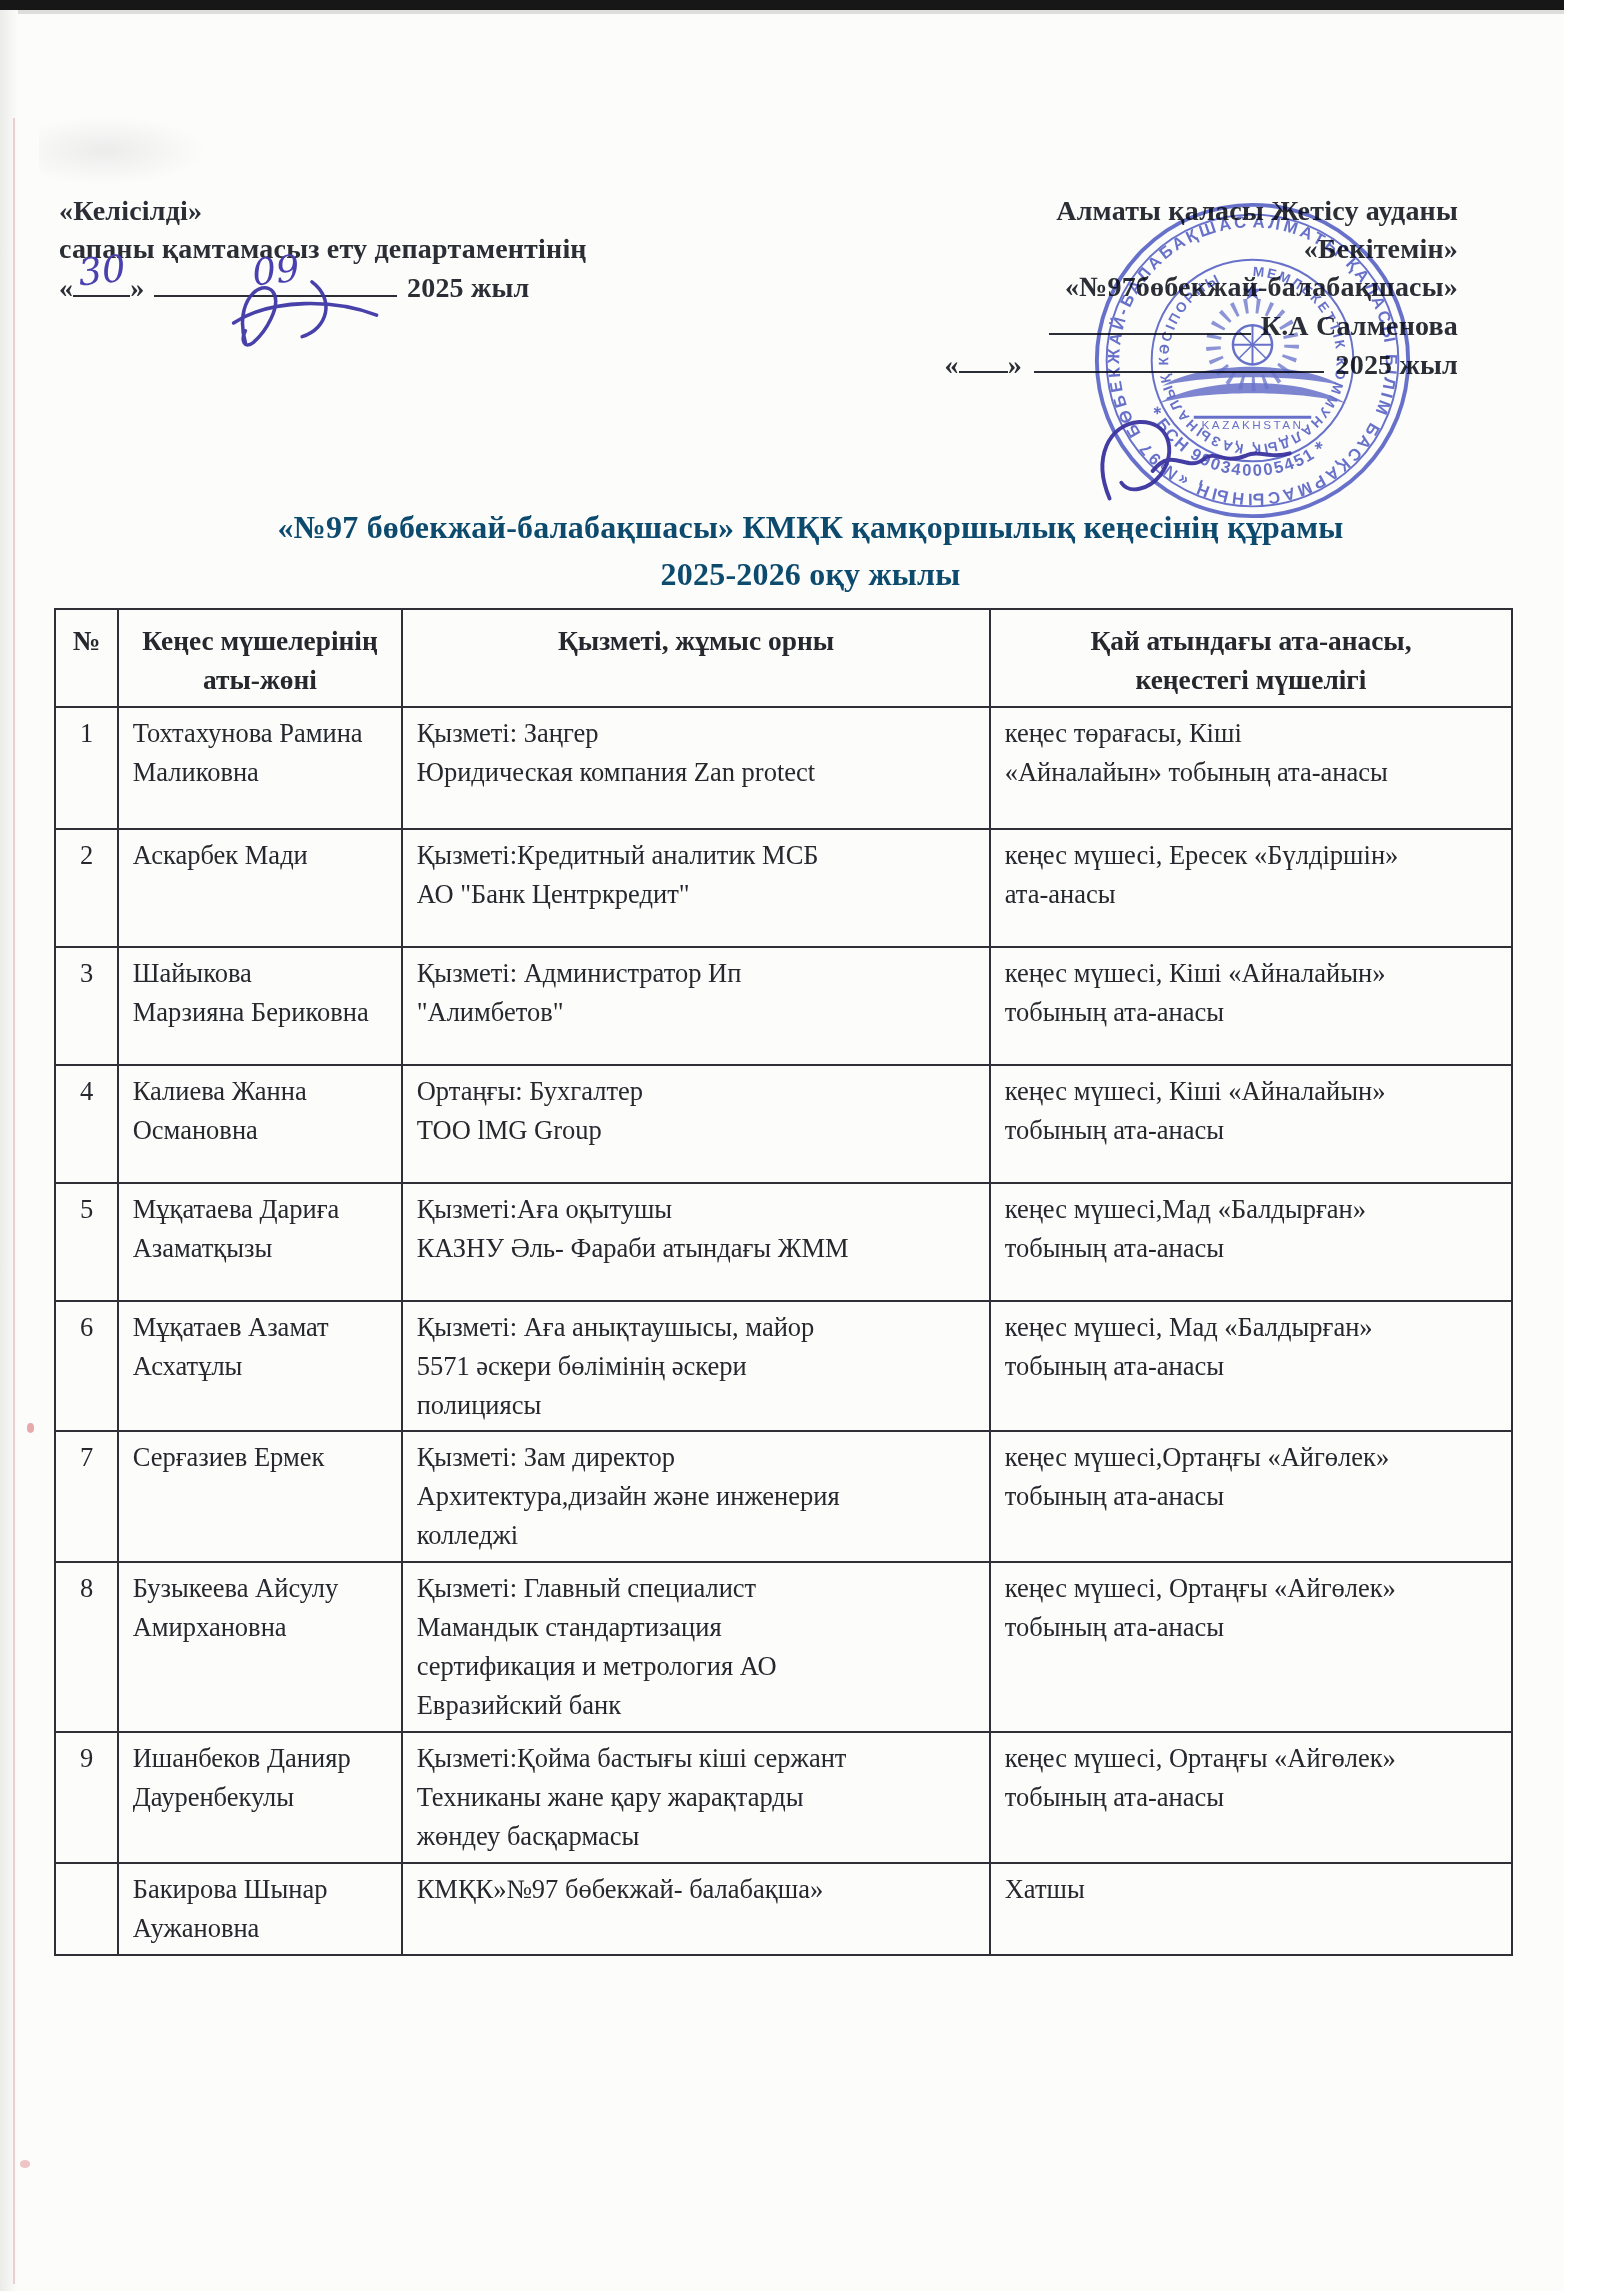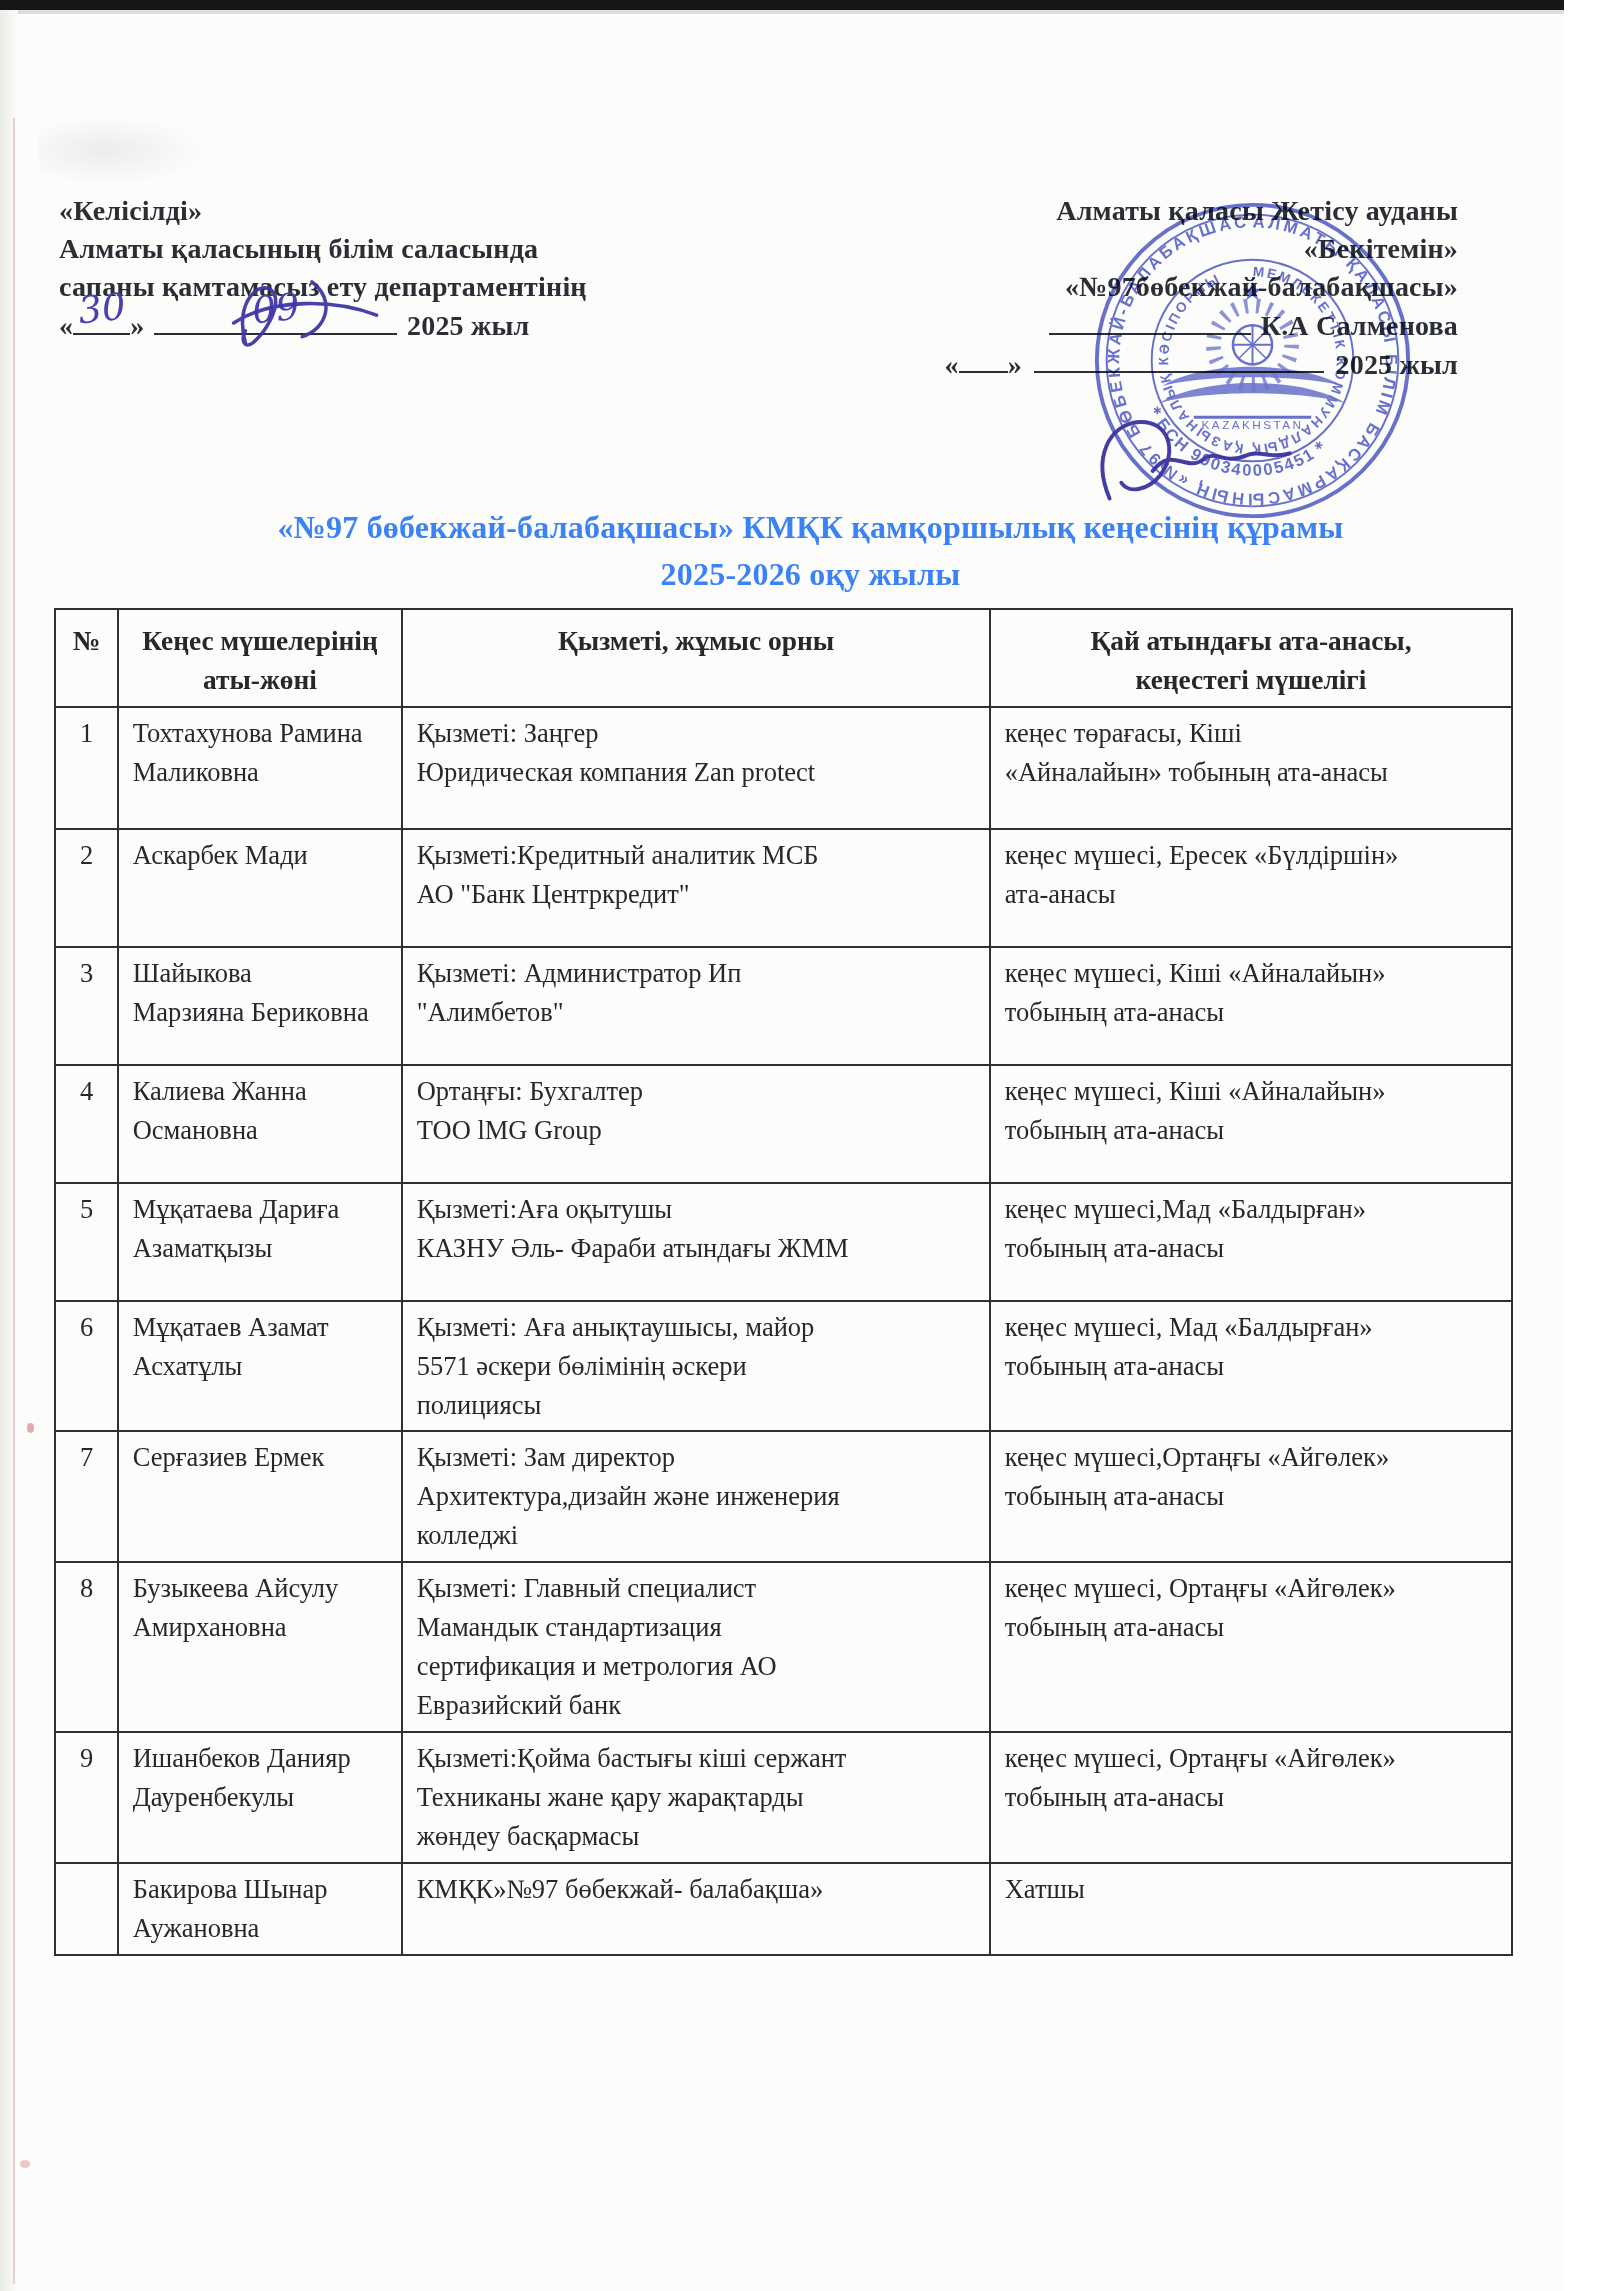--- a/index.html
+++ b/index.html
@@ -38,21 +38,21 @@
   }
 
   
   .stamp{position:absolute;left:1090px;top:198px;width:325px;height:325px;opacity:.82;mix-blend-mode:multiply;z-index:5;pointer-events:none;}
   .sig{position:absolute;z-index:6;pointer-events:none;}
   .sig-left{left:216px;top:272px;width:186px;height:98px;}
   .sig-right{left:1090px;top:412px;width:235px;height:118px;}
 
   
   .title{position:absolute;top:504px;left:0;width:1621px;text-align:center;
-    font-size:32px;font-weight:700;line-height:47px;letter-spacing:0.2px;color:#3b82f6;}
+    font-size:32px;font-weight:700;line-height:47px;letter-spacing:0.2px;color:#0c4a6e;}
 
   
   .doc-table{
     position:absolute;top:608px;left:54px;width:1457px;
     border-collapse:collapse;table-layout:fixed;
     font-size:26.5px;color:#26282e;
   }
   .doc-table th,.doc-table td{
     border:2.5px solid #2e3036;
     vertical-align:top;
@@ -77,21 +77,20 @@
   <div class="edge-top"></div>
   <div class="edge-top2"></div>
   <div class="edge-left"></div>
   <div class="edge-left-line"></div>
   <div class="smudge"></div>
   <div class="red-dot"></div>
   <div class="red-dot2"></div>
 
   <div class="approval approval-left">
     <div>«Келісілді»</div>
-    <div>Алматы қаласының білім саласында</div>
     <div>сапаны қамтамасыз ету департаментінің</div>
     <div><span>«</span><span class="blank blank-day"><span class="hw">30</span></span><span>»</span><span class="blank blank-month"><span class="hw">09</span></span><span>2025 жыл</span></div>
   </div>
 
   <div class="approval approval-right">
     <div>Алматы қаласы Жетісу ауданы</div>
     <div>«Бекітемін»</div>
     <div>«№97бөбекжай-балабақшасы»</div>
     <div><span class="blank blank-sig-right"></span><span>К.А Салменова</span></div>
     <div><span>«</span><span class="blank blank-day-r"></span><span>»</span><span class="blank blank-month-r"></span><span>2025  жыл</span></div>

